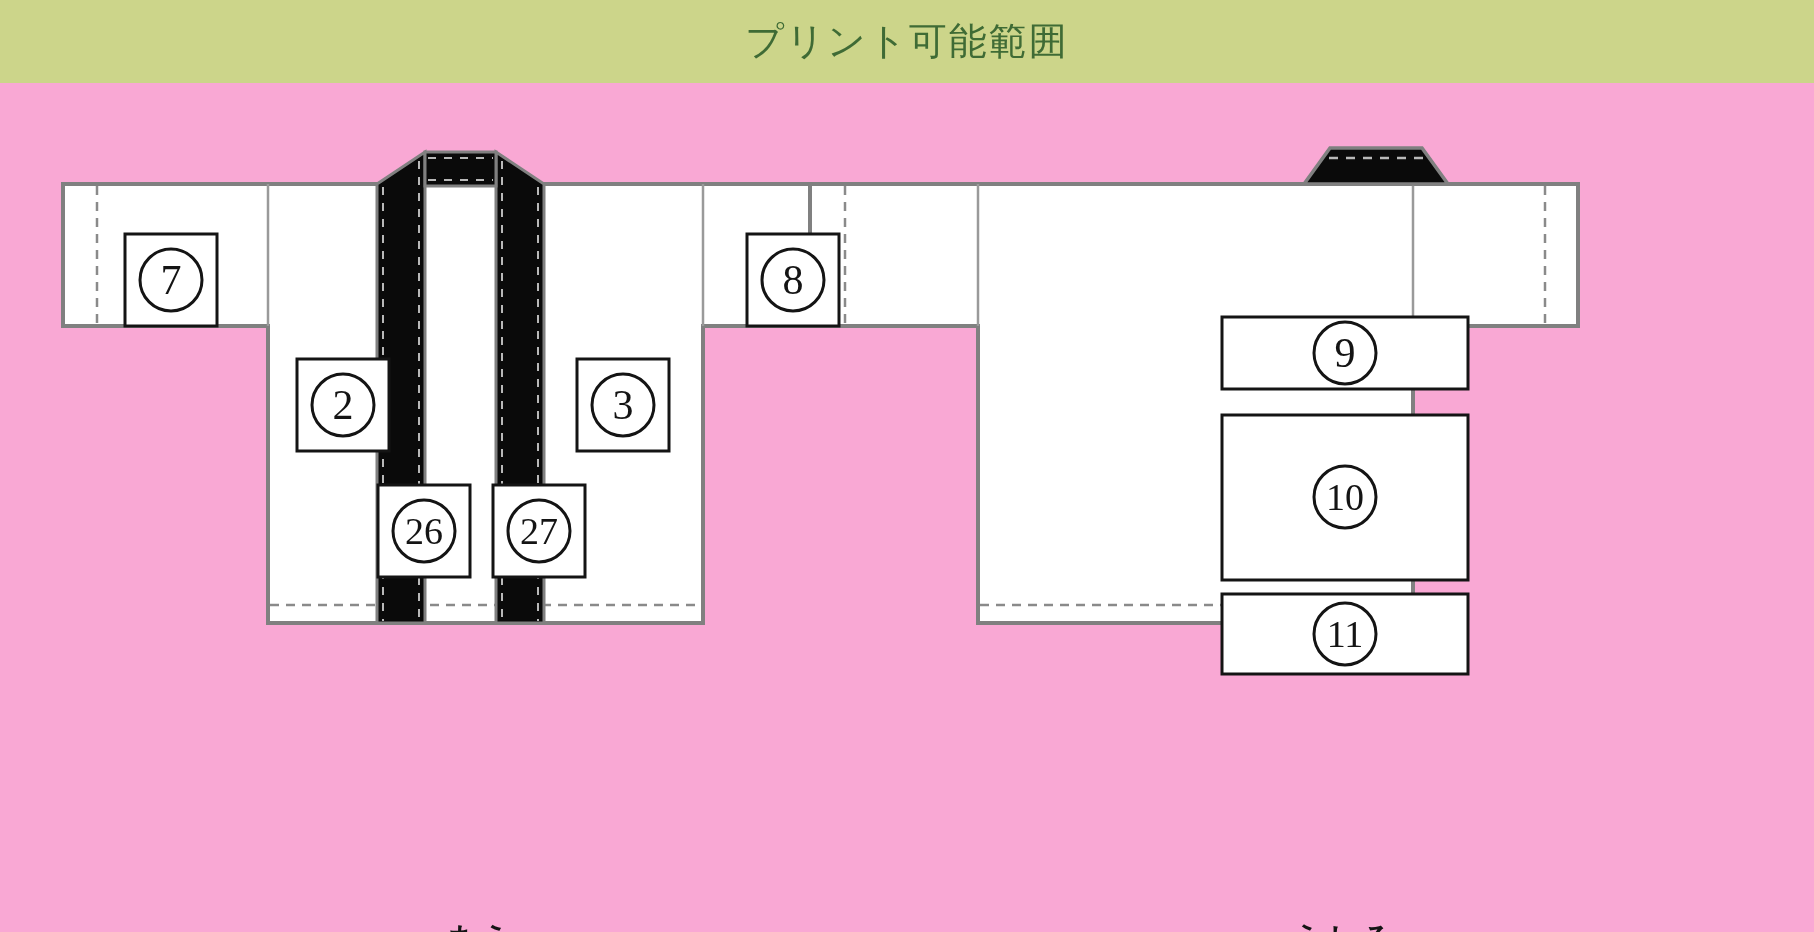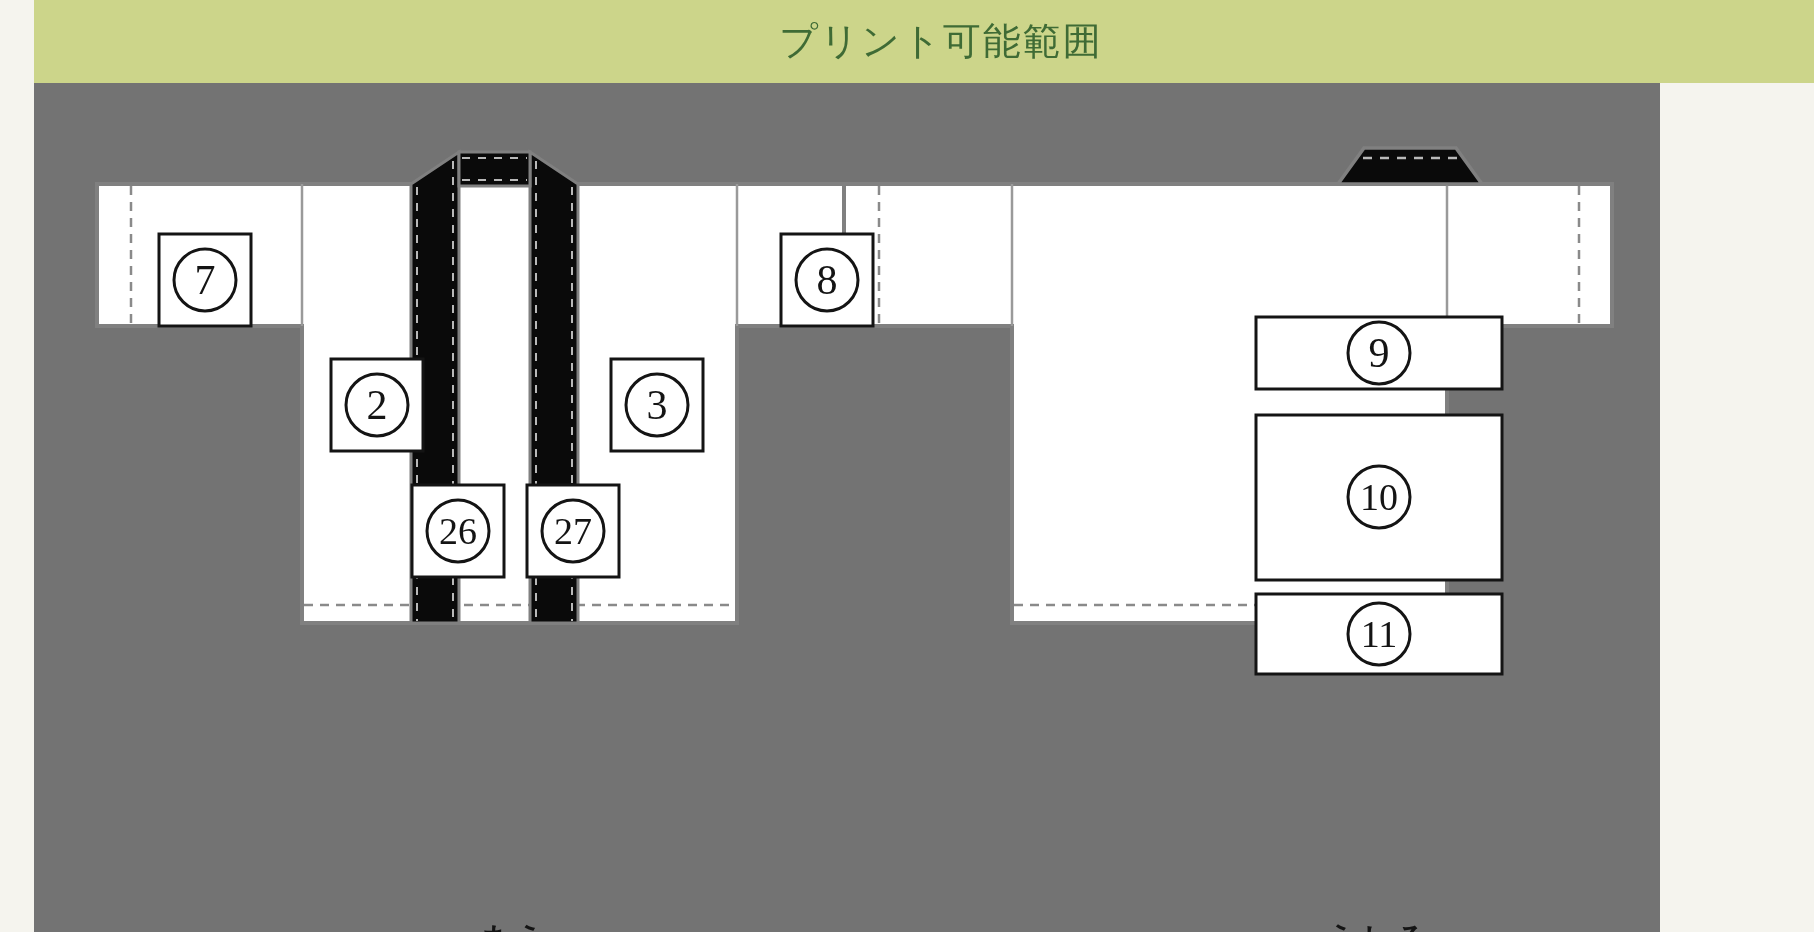--- a/index.html
+++ b/index.html
@@ -9,24 +9,23 @@
   }
   body {
     width: 1814px;
     height: 932px;
     font-family: "Liberation Sans", "DejaVu Sans", sans-serif;
     overflow: hidden;
     position: relative;
   }
   #page {
     position: relative;
-    width: 1626px;
+    width: 1814px;
     height: 932px;
-    background: #737373;
-    margin-left: 34px;
+    background: #f9a8d4;
   }
   #header-bar {
     position: absolute;
     left: 0;
     top: 0;
     width: 1814px;
     height: 83px;
     background: #ccd58a;
     display: flex;
     align-items: center;

